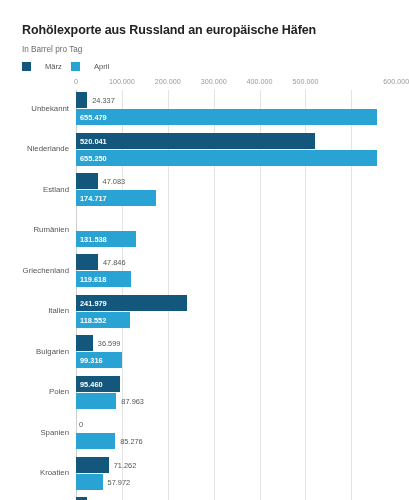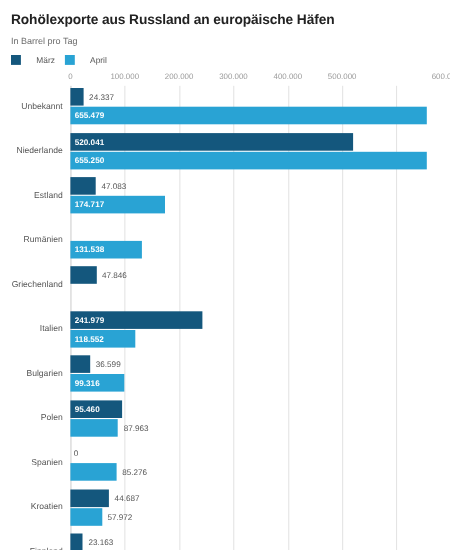--- a/index.html
+++ b/index.html
@@ -14,21 +14,21 @@
     font-family: "Liberation Sans", sans-serif;
     color: #333333;
     -webkit-font-smoothing: antialiased;
   }
 
   #chart-root {
     position: relative;
     width: 409px;
     height: 360px;
     box-sizing: border-box;
-    padding: 0;
+    padding: 12px;
   }
 
   
   .header {
     padding: 11px 10px 0 10px;
   }
   .chart-title {
     font-size: 12.5px;
     font-weight: bold;
     color: #222222;
@@ -261,20 +261,25 @@
               </div>
             </div>
           </div>
           <div class="group" style="top: 164px; height: 40.5px;">
             <div class="cat-label" style="top: 16.5px; transform: translateY(-50%);">Griechenland</div>
             <div class="bar-row" style="top: 0px; width: 100%;">
               <div class="bar maerz" style="width: 7.03618%;">
                 <span class="bar-value outside">47.846</span>
               </div>
             </div>
+            <div class="bar-row" style="top: 17px; width: 100%;">
+              <div class="bar april" style="width: 17.5909%;">
+                <span class="bar-value inside">119.618</span>
+              </div>
+            </div>
           </div>
           <div class="group" style="top: 204.5px; height: 40.5px;">
             <div class="cat-label" style="top: 16.5px; transform: translateY(-50%);">Italien</div>
             <div class="bar-row" style="top: 0px; width: 100%;">
               <div class="bar maerz" style="width: 35.5851%;">
                 <span class="bar-value inside">241.979</span>
               </div>
             </div>
             <div class="bar-row" style="top: 17px; width: 100%;">
               <div class="bar april" style="width: 17.4341%;">
@@ -318,21 +323,21 @@
             <div class="bar-row" style="top: 17px; width: 100%;">
               <div class="bar april" style="width: 12.5406%;">
                 <span class="bar-value outside">85.276</span>
               </div>
             </div>
           </div>
           <div class="group" style="top: 366.5px; height: 40.5px;">
             <div class="cat-label" style="top: 16.5px; transform: translateY(-50%);">Kroatien</div>
             <div class="bar-row" style="top: 0px; width: 100%;">
               <div class="bar maerz" style="width: 10.4797%;">
-                <span class="bar-value outside">44.687</span>
+                <span class="bar-value outside">71.262</span>
               </div>
             </div>
             <div class="bar-row" style="top: 17px; width: 100%;">
               <div class="bar april" style="width: 8.52529%;">
                 <span class="bar-value outside">57.972</span>
               </div>
             </div>
           </div>
           <div class="group" style="top: 407px; height: 40.5px;">
             <div class="cat-label" style="top: 16.5px; transform: translateY(-50%);">Finnland</div>

